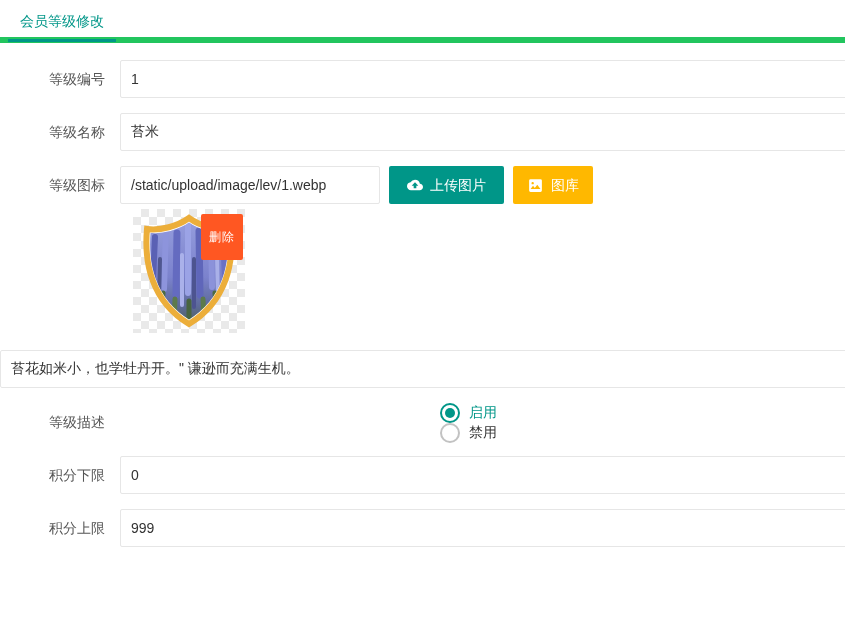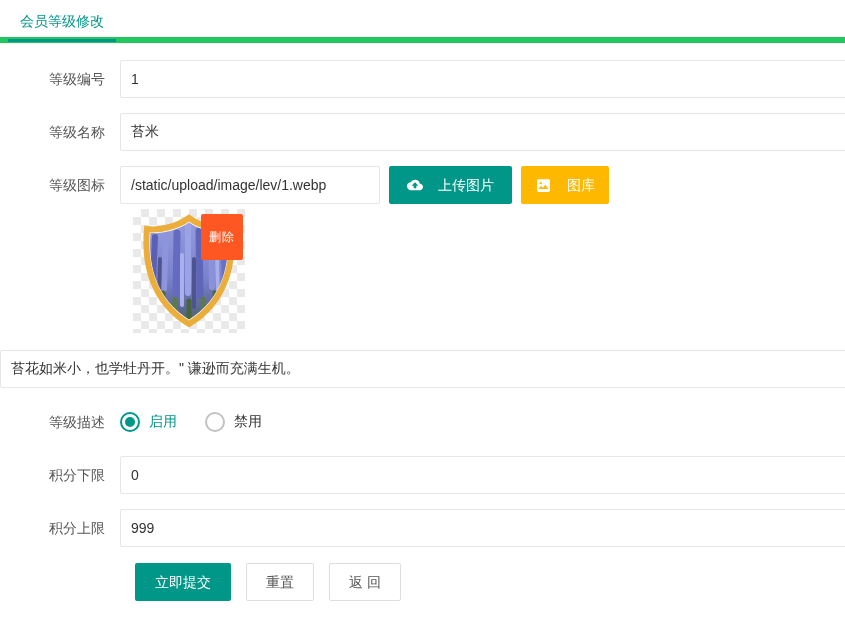--- a/index.html
+++ b/index.html
@@ -28,21 +28,21 @@
   .txt {
     display:block; width:calc(100% + 2px); height:38px; padding:0 10px;
     border:1px solid #e6e6e6; border-radius:2px; background:#fff;
     color:#333; font-size:14px; font-family:inherit; outline:none;
   }
   .txt.short { width:260px; }
 
   
   .icon-line { display:flex; align-items:center; }
   .btn {
-    display:inline-flex; align-items:center; justify-content:center; gap:15px;
+    display:inline-flex; align-items:center; justify-content:center; gap:7px;
     height:38px; border:none; border-radius:2px; cursor:pointer;
     font-size:14px; font-family:inherit; line-height:1; white-space:nowrap;
   }
   .btn-upload { background:#009688; color:#fff; padding:0 18px; margin-left:9px; }
   .btn-gallery { background:#FFB800; color:#fff; padding:0 14px; margin-left:9px; }
   .btn .ico { display:inline-flex; }
 
   
   .preview-wrap { margin:5px 0 17px 133px; }
   .preview {
@@ -55,21 +55,21 @@
     background-position:0 0,8px 8px;
   }
   .preview svg.shield { display:block; width:112px; height:124px; }
   .del-badge {
     position:absolute; top:5px; right:2px; background:#FF5722; color:#fff;
     font-size:12px; line-height:1; padding:17px 8px; border-radius:2px; cursor:pointer;
     letter-spacing:1px;
   }
 
   
-  .radio-row { display:flex; align-items:center; height:38px; }
+  .radio-row { display:flex; align-items:center; height:38px;flex-direction:column; }
   .radio { display:inline-flex; align-items:center; cursor:pointer; margin-right:28px; }
   .radio .circle {
     position:relative; width:20px; height:20px; border-radius:50%;
     border:2px solid #c2c2c2; background:#fff;
   }
   .radio.checked .circle { border-color:#009688; }
   .radio.checked .circle::after {
     content:""; position:absolute; left:50%; top:50%; width:10px; height:10px;
     margin:-5px 0 0 -5px; border-radius:50%; background:#009688;
   }
@@ -201,20 +201,15 @@
       </div>
     </div>
 
     <div class="row">
       <div class="label">积分上限</div>
       <div class="field">
         <input class="txt" type="text" value="999" style="">
       </div>
     </div>
 
-    <div class="actions">
-      <button class="btn btn-submit">立即提交</button>
-      <button class="btn btn-plain">重置</button>
-      <button class="btn btn-plain">返 回</button>
-    </div>
 
   </div>
 </div>
 
 </body></html>

